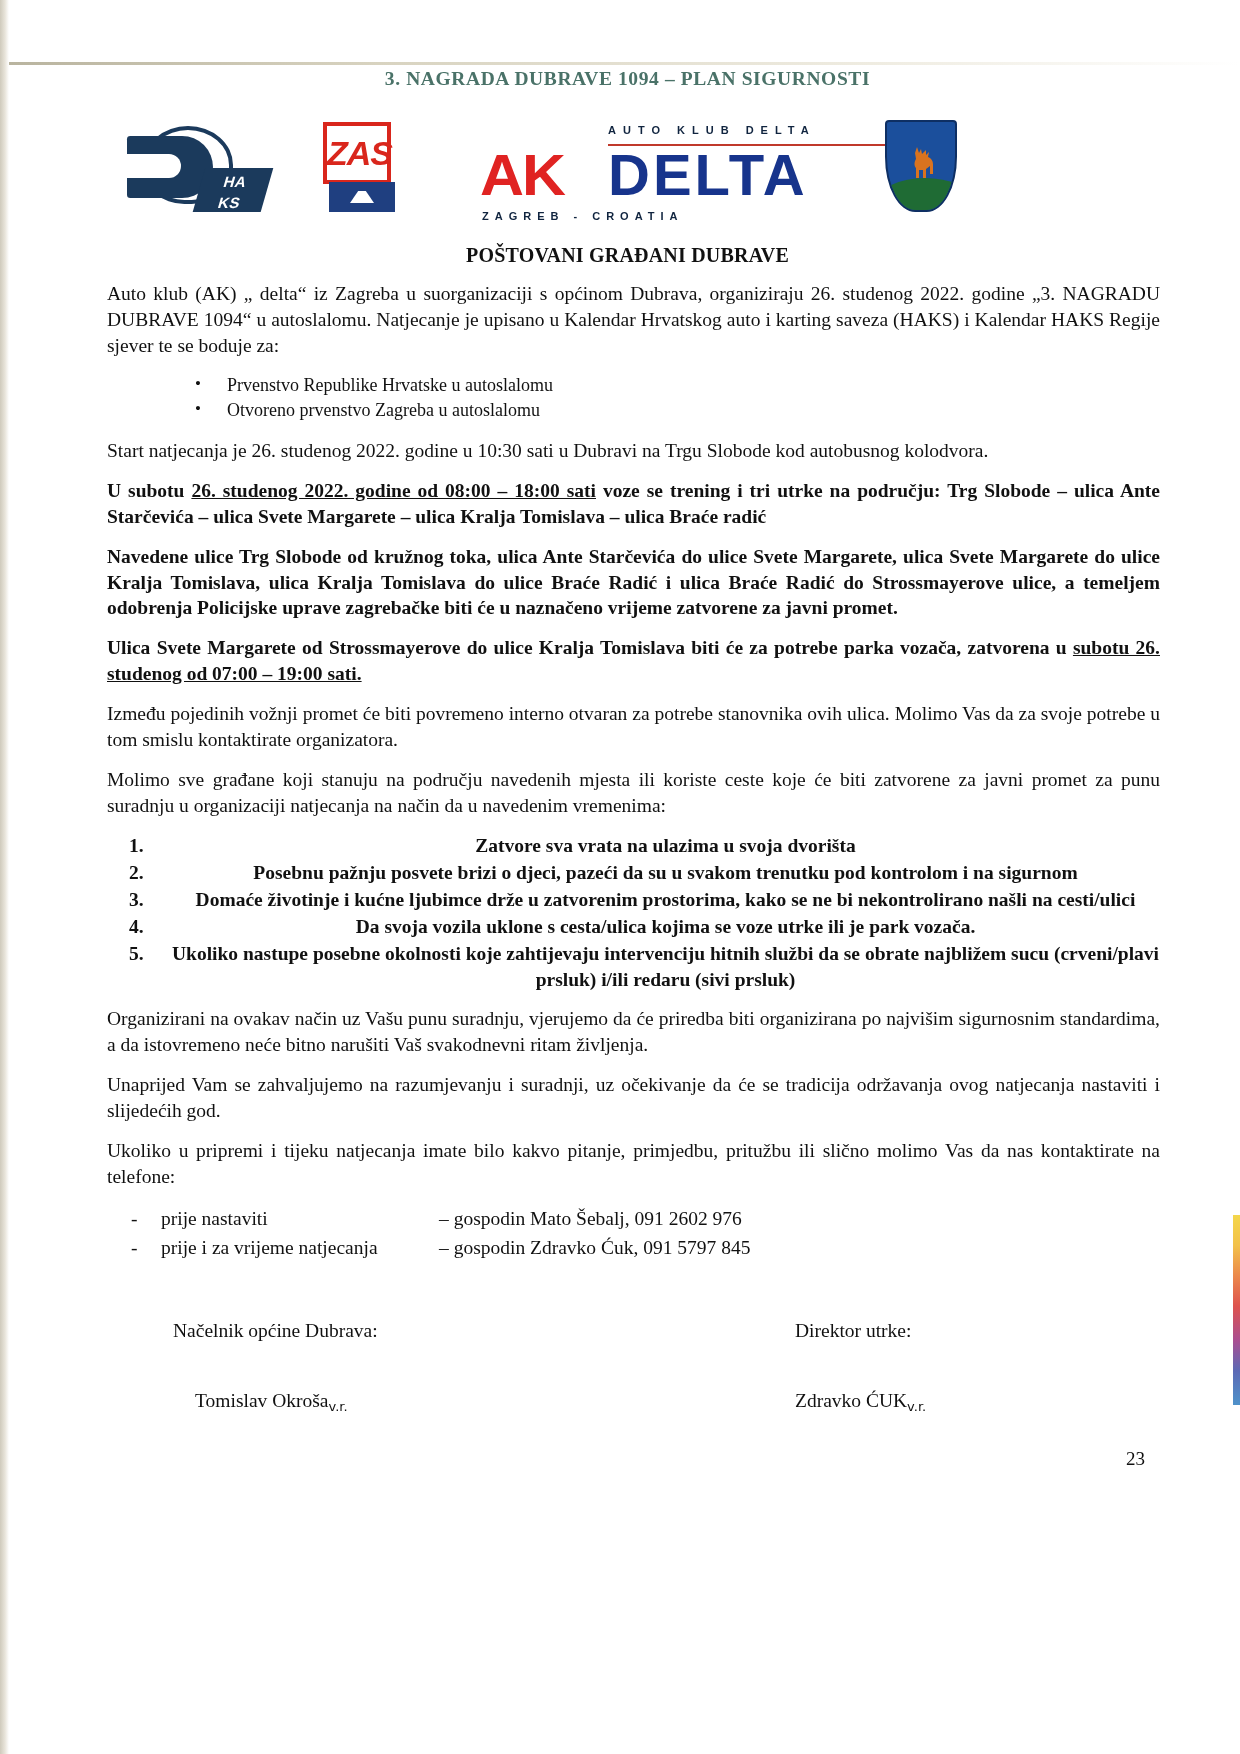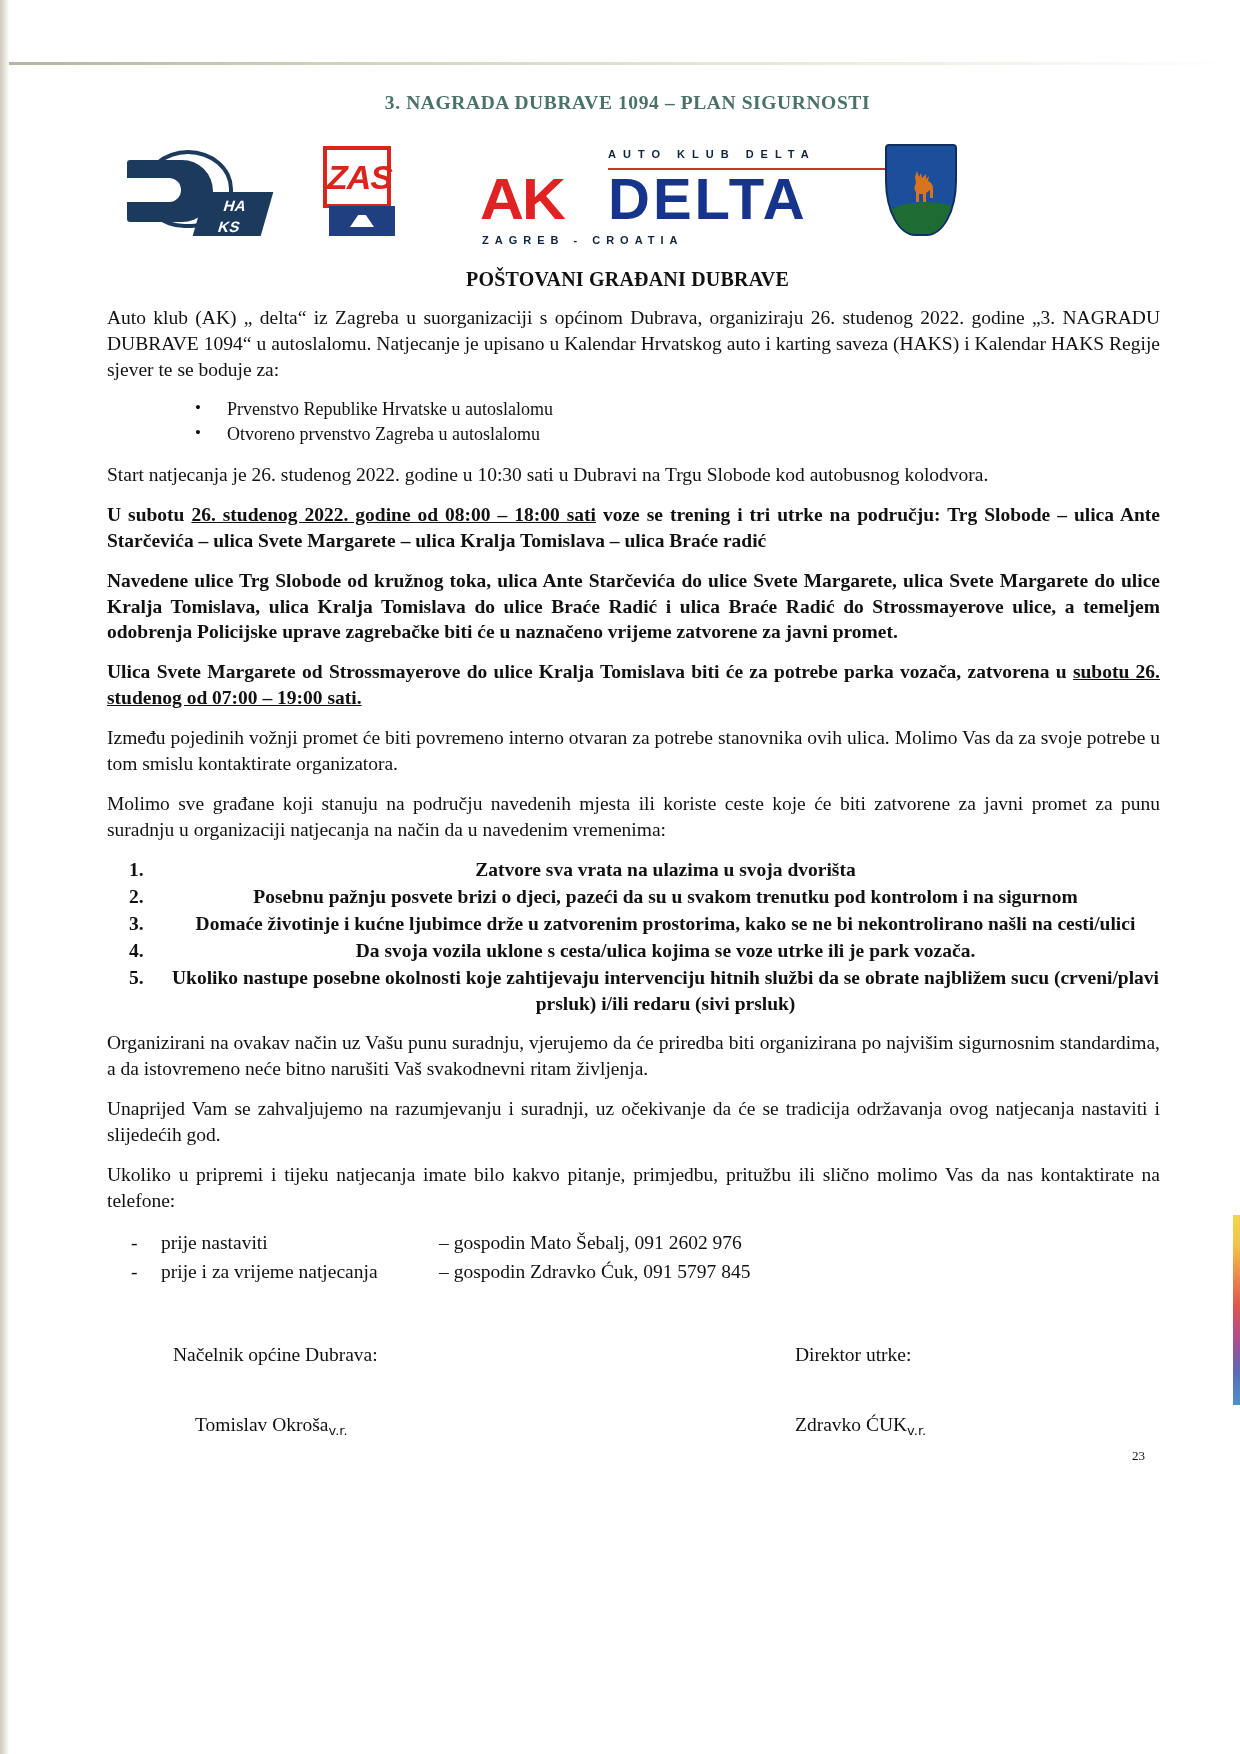--- a/index.html
+++ b/index.html
@@ -49,21 +49,21 @@
     top: 0;
     width: 1065px;
   }
 
   .doc-title {
     text-align: center;
     color: #4a7268;
     font-weight: bold;
     font-size: 19.5px;
     letter-spacing: .6px;
-    margin-top: 92px;
+    margin-top: 68px;
     font-family: "Liberation Serif", serif;
   }
 
   
   .logos {
     position: relative;
     height: 108px;
     margin-top: 28px;
   }
   .logo {
@@ -333,21 +333,21 @@
     font-family: "DejaVu Sans", sans-serif;
     font-size: 13px;
     vertical-align: -4px;
     letter-spacing: 0;
   }
 
   .page-number {
     position: absolute;
     right: 95px;
     top: 1448px;
-    font-size: 13px;
+    font-size: 19px;
   }
 </style>
 </head>
 <body>
 
 <div class="page">
 
   <div class="edge-left"></div>
   <div class="edge-top-rule"></div>
   <div class="edge-right-color"></div>

